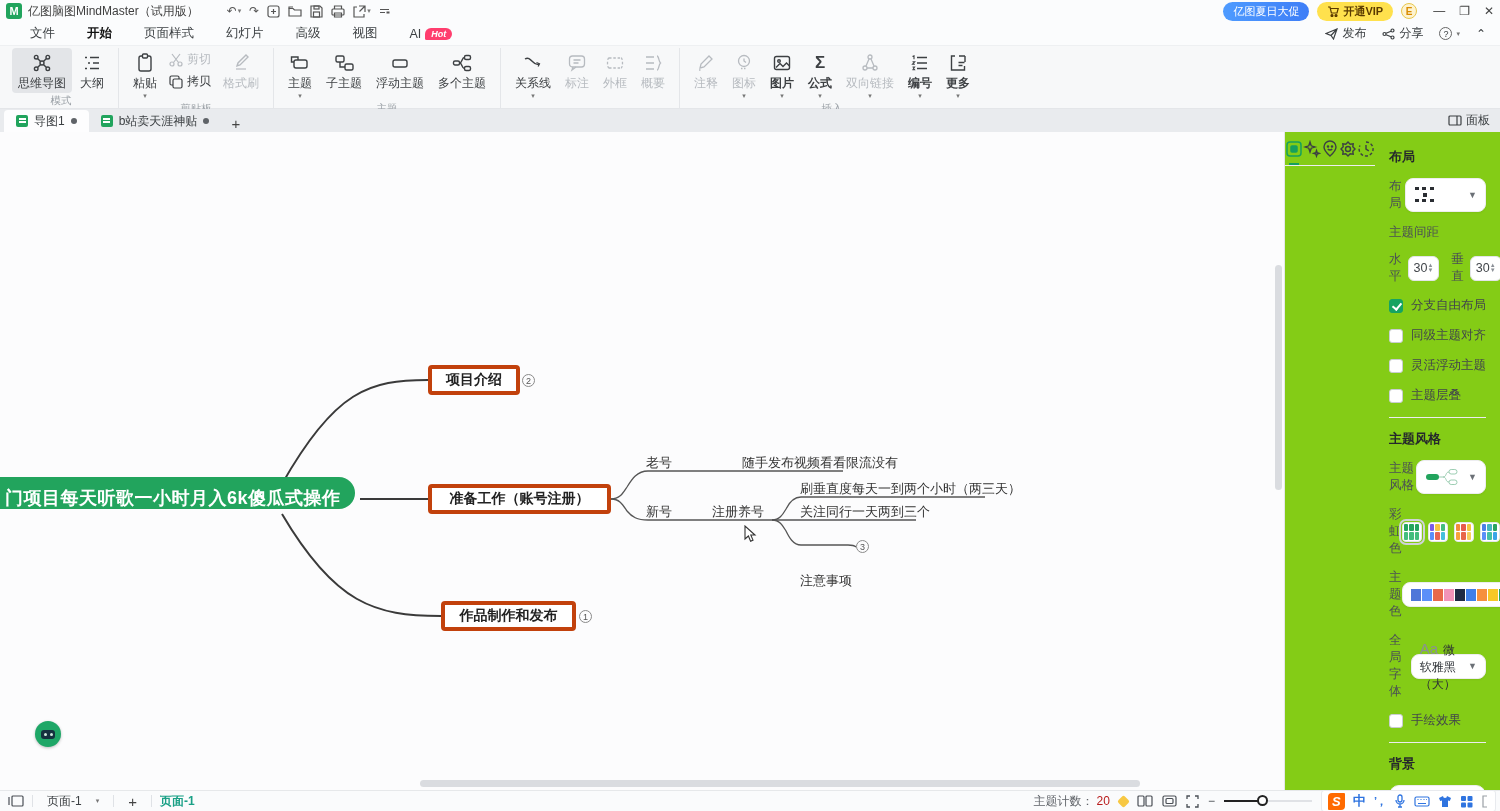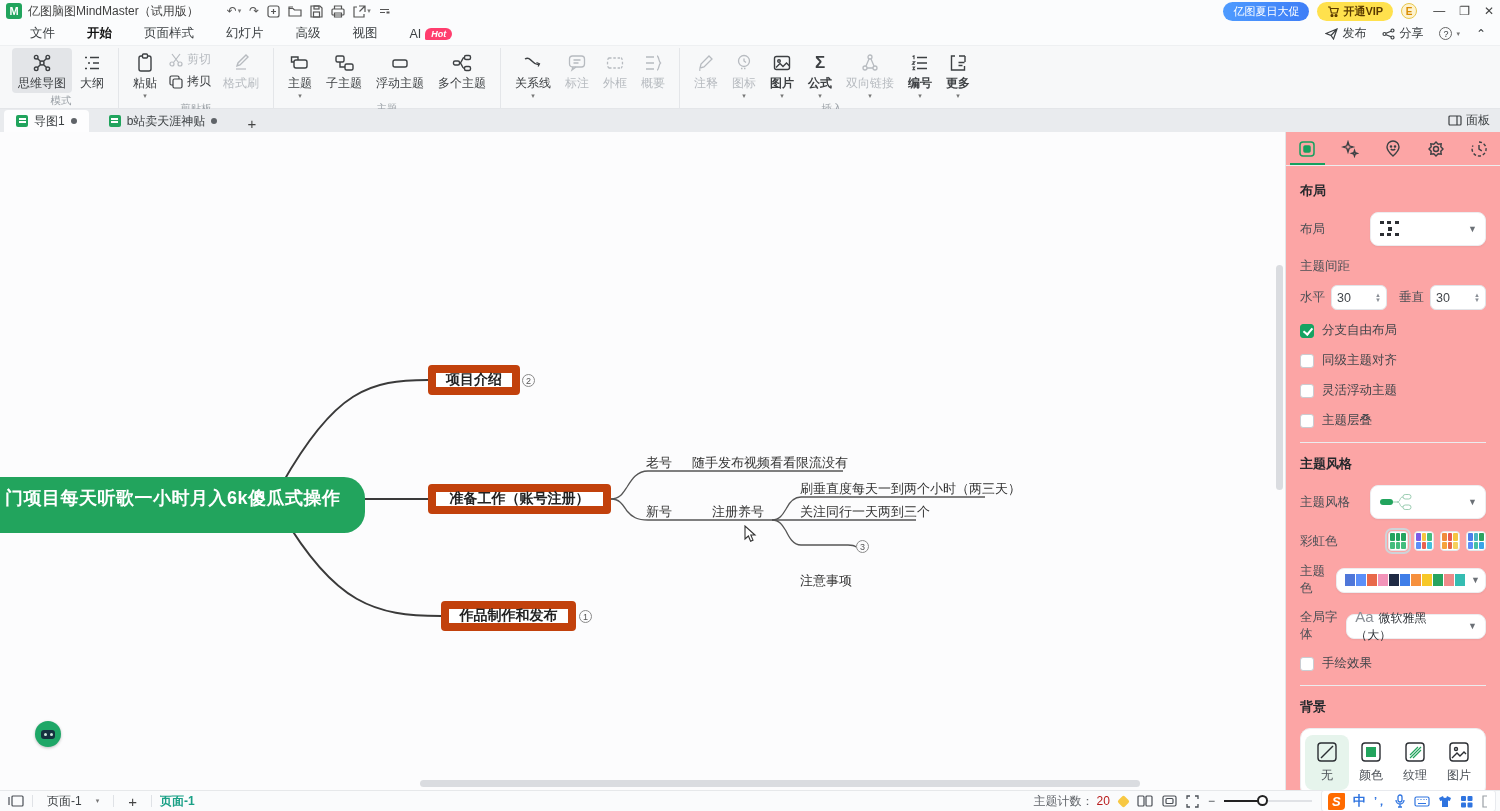--- a/index.html
+++ b/index.html
@@ -39,50 +39,50 @@
   .rbtn .ric { height:22px; display:flex; align-items:center; justify-content:center; }
   .rbtn .rlabel { font-size:12px; margin-top:1px; white-space:nowrap; }
   .rbtn.active { background:#e3e5e8; }
   .rbtn.disabled, .rsmall.disabled { color:#b7bbc0; cursor:default; }
   .rstack { display:flex; flex-direction:column; justify-content:center; gap:3px; padding-top:2px; }
   .rsmall { display:flex; align-items:center; gap:4px; font-size:12px; color:#3d4043; padding:1px 4px; cursor:pointer; }
   .ric svg, .rsmall svg { display:block; }
   .sigma { font-size:17px; font-weight:bold; line-height:20px; }
 
   
-  .doctabs { height:23px; background:#e9ebee; display:flex; align-items:flex-end; padding-left:4px; position:relative;gap:8px; }
+  .doctabs { height:23px; background:#e9ebee; display:flex; align-items:flex-end; padding-left:4px; position:relative; }
   .dtab { height:22px; display:flex; align-items:center; gap:6px; padding:0 12px; font-size:12px; color:#3c4043; cursor:pointer; border-radius:4px 4px 0 0; }
   .dtab.active { background:#fdfdfe; }
   .docicon { width:12px; height:12px; background:#21a45d; border-radius:2px; position:relative; }
   .docicon::after { content:""; position:absolute; left:2.5px; top:3px; width:7px; height:1.5px; background:#fff; box-shadow:0 3px 0 #fff; }
   .unsaved { width:6px; height:6px; border-radius:50%; background:#5f6368; }
   .addtab { font-size:15px; color:#444; padding:0 10px; cursor:pointer; }
   .panel-toggle { position:absolute; right:10px; bottom:3px; display:flex; align-items:center; gap:4px; font-size:12px; color:#3c4043; cursor:pointer;margin-left:12px; }
 
   
   .main { height:658px; display:flex; }
   .canvas { width:1291px; height:658px; background:#fcfcfd; position:relative; overflow:hidden; }
   .mapsvg { position:absolute; left:0; top:0; }
 
-  .central-node { position:absolute; left:0; top:345px; height:56px; background:#22a45d; color:#fff; font-size:18px; font-weight:bold; line-height:42px; white-space:nowrap; padding:0 24px 0 5px; border-radius:0 21px 21px 0; letter-spacing:.5px; }
-  .topic-box { position:absolute; height:30px; background:#fff; border:8px solid #c2410c; border-radius:4px; display:flex; align-items:center; justify-content:center; font-size:14px; font-weight:bold; color:#222; white-space:nowrap; padding:0 10px; }
+  .central-node { position:absolute; left:0; top:345px; height:32px; background:#22a45d; color:#fff; font-size:18px; font-weight:bold; line-height:42px; white-space:nowrap; padding:0 14px 0 5px; border-radius:0 21px 21px 0; letter-spacing:.5px; }
+  .topic-box { position:absolute; height:30px; background:#fff; border:4px solid #c2410c; border-radius:4px; display:flex; align-items:center; justify-content:center; font-size:14px; font-weight:bold; color:#222; white-space:nowrap; padding:0 10px; }
   .line-topic { position:absolute; font-size:13px; color:#333; white-space:nowrap; }
   .nbadge { position:absolute; width:13px; height:13px; border:1px solid #8a8a8a; border-radius:50%; background:#fcfcfd; color:#555; font-size:9px; display:flex; align-items:center; justify-content:center; }
 
   .ai-fab { position:absolute; left:35px; top:589px; width:26px; height:26px; border-radius:50%; background:#1ea767; display:flex; align-items:center; justify-content:center; cursor:pointer; box-shadow:0 1px 3px rgba(0,0,0,.25); }
   .ai-fab .bot { width:14px; height:9px; background:#15313f; border-radius:3px; position:relative; }
   .ai-fab .bot::before, .ai-fab .bot::after { content:""; position:absolute; top:3px; width:3px; height:3px; border-radius:50%; background:#cfe9dd; }
   .ai-fab .bot::before { left:2.5px; } .ai-fab .bot::after { right:2.5px; }
 
   .vscroll { position:absolute; right:2px; top:133px; width:7px; height:225px; background:#dadce0; border-radius:4px; }
   .hscroll { position:absolute; left:420px; bottom:3px; width:720px; height:7px; background:#dadce0; border-radius:4px; }
   .cursor { position:absolute; left:744px; top:393px; }
 
   
-  .sidebar { width:216px; height:658px; background:#fca5a5; border-left:1px solid #e4e6e9; display:flex; flex-direction:column; font-size:12.5px; color:#42464b; }
+  .sidebar { width:216px; height:658px; background:#84cc16; border-left:1px solid #e4e6e9; display:flex; flex-direction:row; font-size:12.5px; color:#42464b; }
   .sb-tabs { height:34px; display:flex; align-items:center; border-bottom:1px solid #ededef; }
   .sb-tab { flex:1; display:flex; align-items:center; justify-content:center; height:100%; position:relative; color:#3c4043; cursor:pointer; }
   .sb-tab.active { color:#16a05e; }
   .sb-tab.active::after { content:""; position:absolute; left:4px; right:4px; bottom:0; height:2px; background:#16a05e; }
   .sb-body { flex:1; padding:12px 14px; overflow:hidden; }
   .sb-h { font-size:13px; font-weight:bold; color:#25282c; margin:4px 0 12px 0; }
   .sb-row { display:flex; align-items:center; justify-content:space-between; margin-bottom:12px; }
   .sb-label { color:#4a4f55; }
   .ddl { background:#fff; border:1px solid #ededf0; border-radius:8px; box-shadow:0 1px 2px rgba(0,0,0,.05); display:flex; align-items:center; justify-content:space-between; padding:0 8px; cursor:pointer; }
   .ddl .chev { font-size:9px; color:#6b7076; margin-left:6px; }
@@ -506,21 +506,21 @@
 
       <div class="topic-box" style="left:428px;top:233px;width:92px;">项目介绍</div>
       <div class="nbadge" style="left:522px;top:242px;">2</div>
 
       <div class="topic-box" style="left:428px;top:352px;width:183px;">准备工作（账号注册）</div>
 
       <div class="topic-box" style="left:441px;top:469px;width:135px;">作品制作和发布</div>
       <div class="nbadge" style="left:579px;top:478px;">1</div>
 
       <div class="line-topic" style="left:646px;top:322px;">老号</div>
-      <div class="line-topic" style="left:692px;top:322px;">随手发布视频看看限流没有</div>
+      <div class="line-topic" style="left:742px;top:322px;">随手发布视频看看限流没有</div>
       <div class="line-topic" style="left:646px;top:371px;">新号</div>
       <div class="line-topic" style="left:712px;top:371px;">注册养号</div>
       <div class="line-topic" style="left:800px;top:348px;">刷垂直度每天一到两个小时（两三天）</div>
       <div class="line-topic" style="left:800px;top:371px;">关注同行一天两到三个</div>
       <div class="line-topic" style="left:800px;top:396px;margin-top:44px;">注意事项</div>
       <div class="nbadge" style="left:856px;top:408px;">3</div>
 
       <div class="ai-fab">
           <span class="bot"></span>
         </div>

